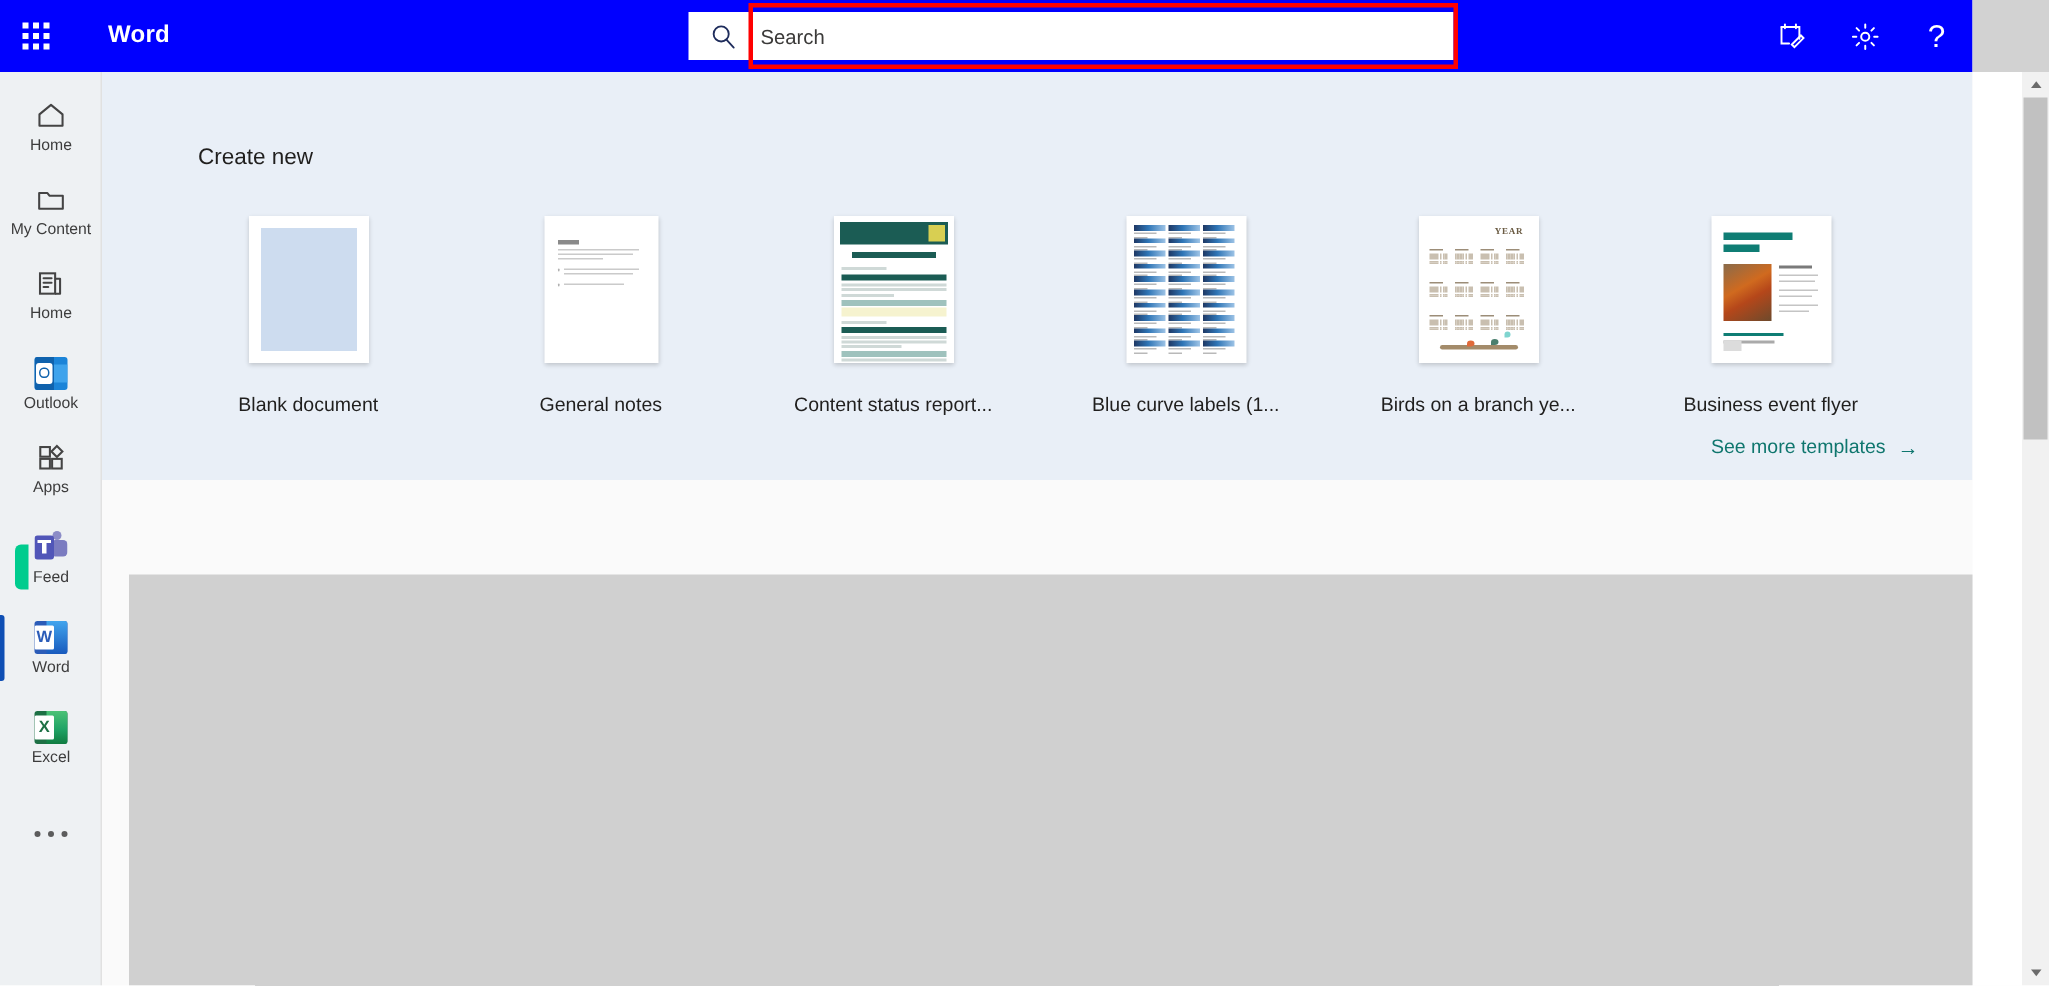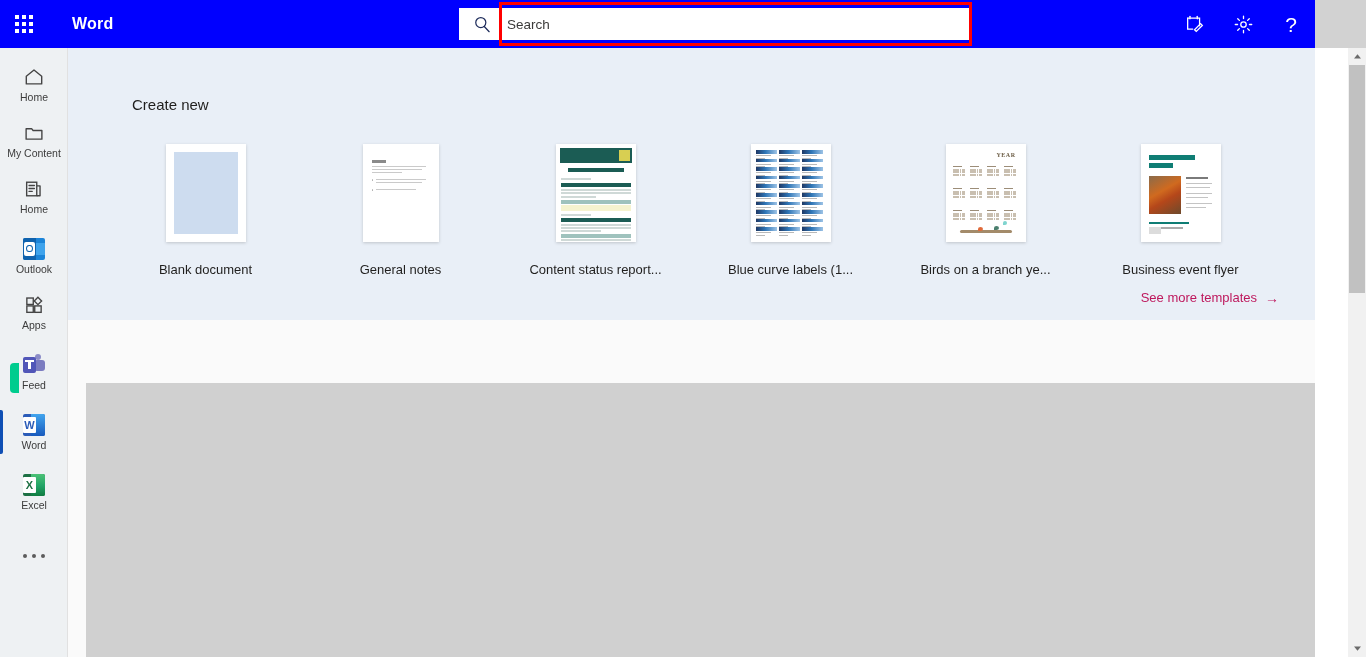--- a/index.html
+++ b/index.html
@@ -166,21 +166,21 @@
   }
   .tpl-thumb.wide { width: 76px; }
   .tpl-name {
     margin-top: 20px;
     font-size: 13px; color: #201f1e;
     white-space: nowrap;
     font-family: "Liberation Sans", sans-serif;
   }
   .see-more {
     position: absolute; right: 36px; top: 242px;
-    font-size: 13px; color: #be185d;
+    font-size: 13px; color: #0f766e;
     cursor: pointer; display: flex; align-items: center; gap: 8px;
     font-family: "Liberation Sans", sans-serif;
   }
   .see-more .arw { font-size: 14px; line-height: 1; }
 
   .below-area {
     position: absolute; left: 0; top: 272px;
     width: 1247px; height: 337px;
     background: #fafafa;
   }

